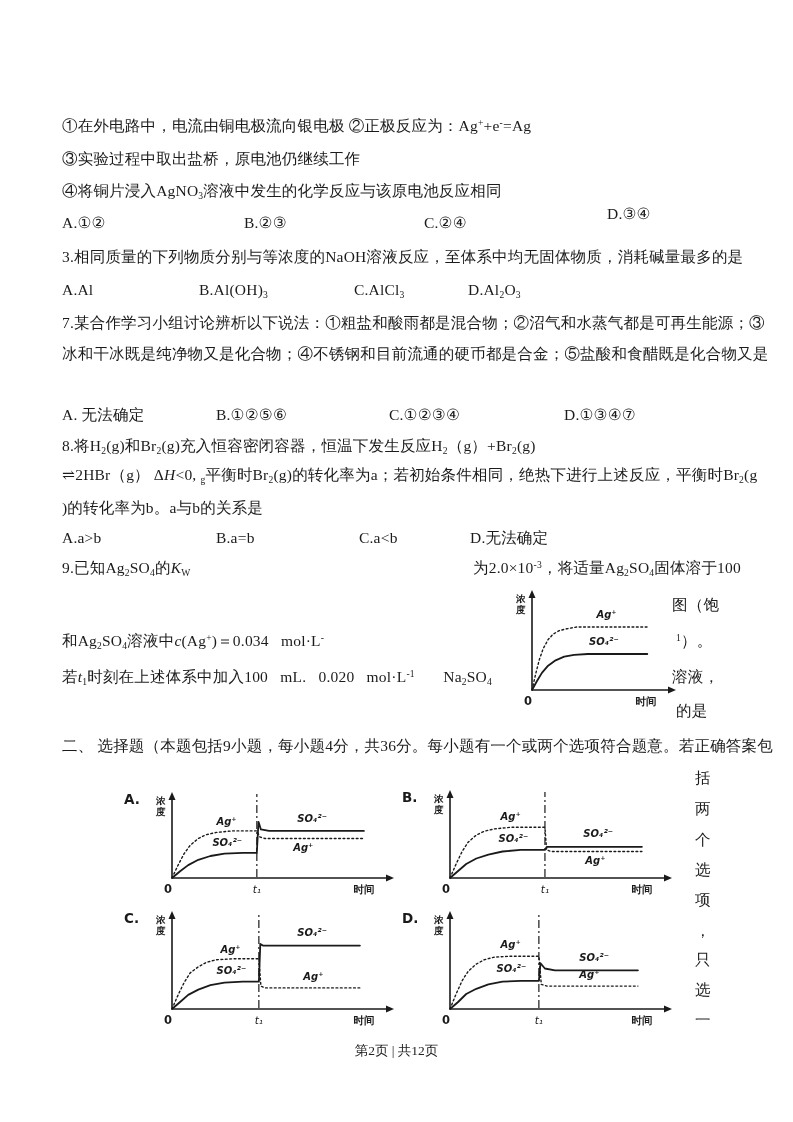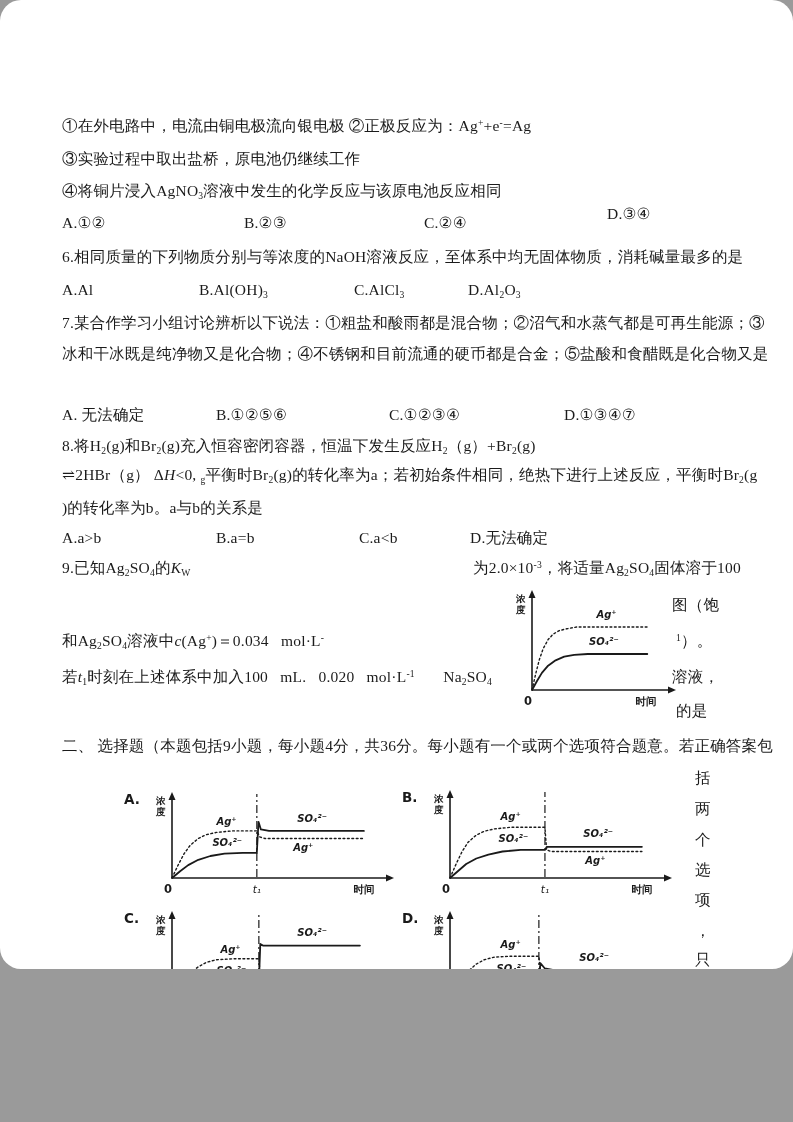--- a/index.html
+++ b/index.html
@@ -1,19 +1,19 @@
 <!DOCTYPE html>
 <html><head>
 <meta charset="utf-8">
 <style>
   html,body{margin:0;padding:0;background:#9a9a9a;}
   .page{
-    position:relative;width:793px;height:969px;background:#ffffff;
+    position:relative;width:793px;height:1122px;background:#ffffff;
     font-family:"Liberation Serif","DejaVu Serif",serif;color:#1b1b1b;
-    overflow:hidden;margin:0 auto;border-radius:21px;
+    overflow:hidden;margin:0 auto;
   }
   .line{position:absolute;font-size:15.5px;line-height:1.25;white-space:nowrap;letter-spacing:.2px;}
   sub,sup{font-size:.62em;line-height:0;}
   sub{vertical-align:-.3em;}
   sup{vertical-align:.55em;}
   .vchar{position:absolute;left:695px;font-size:15.5px;}
   .footer{position:absolute;top:1042px;left:0;width:100%;text-align:center;font-size:13.5px;color:#222;}
   .chart{position:absolute;}
   .chart svg text{font-family:"DejaVu Sans",sans-serif;fill:#1a1a1a;}
 </style>
@@ -23,21 +23,21 @@
 <div class="page">
 
   <div class="line" style="left:62px;top:116px">①在外电路中，电流由铜电极流向银电极 ②正极反应为：Ag<sup>+</sup>+e<sup>-</sup>=Ag</div>
   <div class="line" style="left:62px;top:149px">③实验过程中取出盐桥，原电池仍继续工作</div>
   <div class="line" style="left:62px;top:181px">④将铜片浸入AgNO<sub>3</sub>溶液中发生的化学反应与该原电池反应相同</div>
   <div class="line" style="left:62px;top:213px">A.①②</div>
   <div class="line" style="left:244px;top:213px">B.②③</div>
   <div class="line" style="left:424px;top:213px">C.②④</div>
   <div class="line" style="left:607px;top:204px">D.③④</div>
 
-  <div class="line" style="left:62px;top:247px">6.相同质量的下列物质分别与等浓度的NaOH溶液反应，至体系中均无固体物质，消耗碱量最多的是</div>
+  <div class="line" style="left:62px;top:247px">3.相同质量的下列物质分别与等浓度的NaOH溶液反应，至体系中均无固体物质，消耗碱量最多的是</div>
   <div class="line" style="left:62px;top:280px">A.Al</div>
   <div class="line" style="left:199px;top:280px">B.Al(OH)<sub>3</sub></div>
   <div class="line" style="left:354px;top:280px">C.AlCl<sub>3</sub></div>
   <div class="line" style="left:468px;top:280px">D.Al<sub>2</sub>O<sub>3</sub></div>
 
   <div class="line" style="left:62px;top:313px">7.某合作学习小组讨论辨析以下说法：①粗盐和酸雨都是混合物；②沼气和水蒸气都是可再生能源；③</div>
   <div class="line" style="left:62px;top:344px">冰和干冰既是纯净物又是化合物；④不锈钢和目前流通的硬币都是合金；⑤盐酸和食醋既是化合物又是</div>
   <div class="line" style="left:62px;top:405px">A. 无法确定</div>
   <div class="line" style="left:216px;top:405px">B.①②⑤⑥</div>
   <div class="line" style="left:389px;top:405px">C.①②③④</div>

